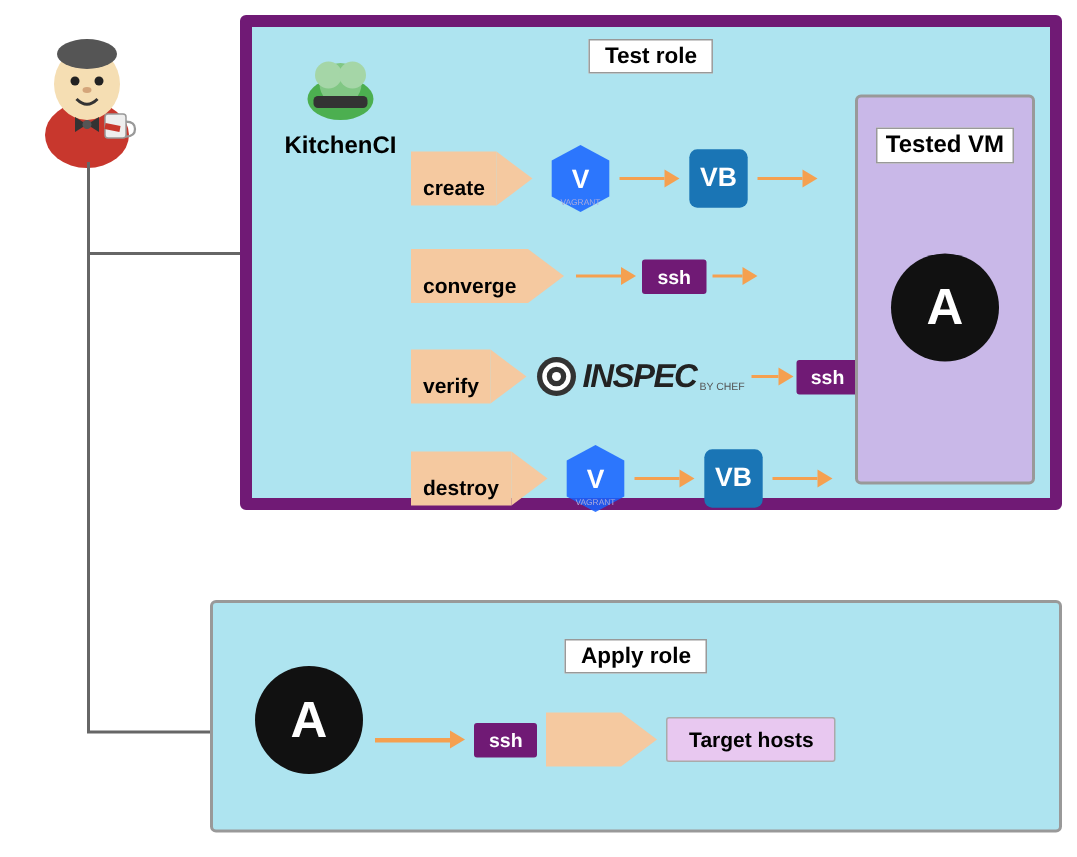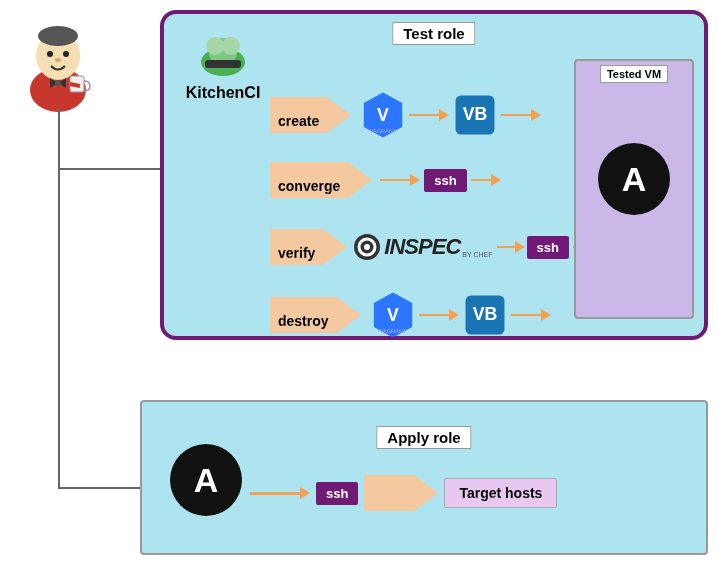--- a/index.html
+++ b/index.html
@@ -52,22 +52,22 @@
     }
 
     
     .test-role-box {
       position: absolute;
       left: 160px;
       top: 10px;
       width: 548px;
       height: 330px;
       background: #aee4f0;
-      border: 4px solid #701a75;
-      border-radius: 16px;
+      border: 8px solid #701a75;
+      border-radius: 4px;
     }
 
     .test-role-label {
       position: absolute;
       top: 8px;
       left: 50%;
       transform: translateX(-50%);
       background: #fff;
       border: 1px solid #999;
       padding: 2px 10px;
@@ -188,23 +188,23 @@
       border-radius: 4px;
       display: flex;
       flex-direction: column;
       align-items: center;
     }
 
     .tested-vm-label {
       background: #fff;
       border: 1px solid #999;
       padding: 2px 6px;
-      font-size: 11px;
-      font-weight: bold;
-      margin-top: 4px;
+      font-size: 16px;
+      font-weight: bold;
+      margin-top: 20px;
       white-space: nowrap;
     }
 
     
     .ansible-circle {
       width: 72px;
       height: 72px;
       border-radius: 50%;
       background: #111;
       display: flex;

